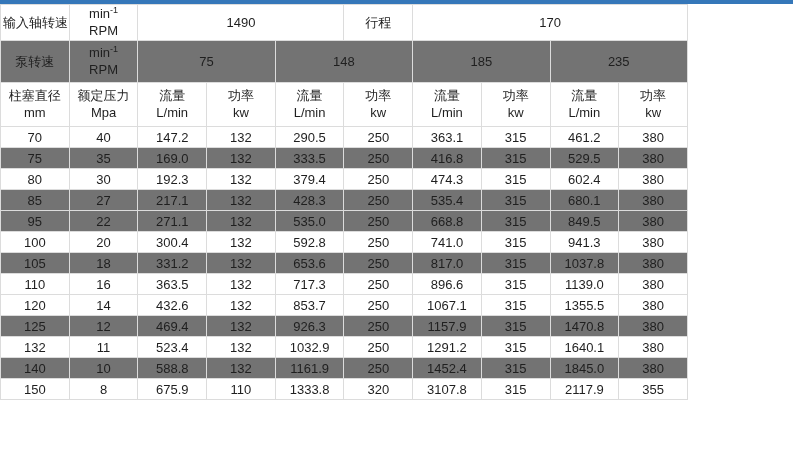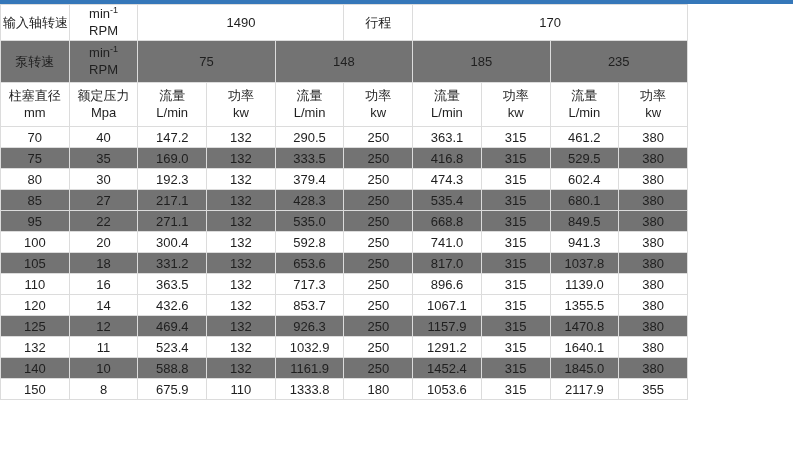--- a/index.html
+++ b/index.html
@@ -261,20 +261,20 @@
         <td>315</td>
         <td>1845.0</td>
         <td>380</td>
       </tr>
       <tr class="data-row">
         <td>150</td>
         <td>8</td>
         <td>675.9</td>
         <td>110</td>
         <td>1333.8</td>
-        <td>180</td>
-        <td>1053.6</td>
+        <td>320</td>
+        <td>3107.8</td>
         <td>315</td>
         <td>2117.9</td>
         <td>355</td>
       </tr>
     </tbody>
 </table>
 
 </body></html>

